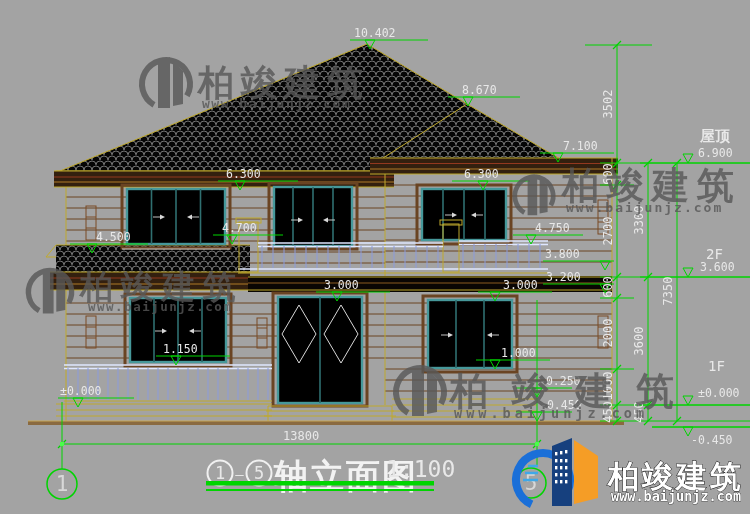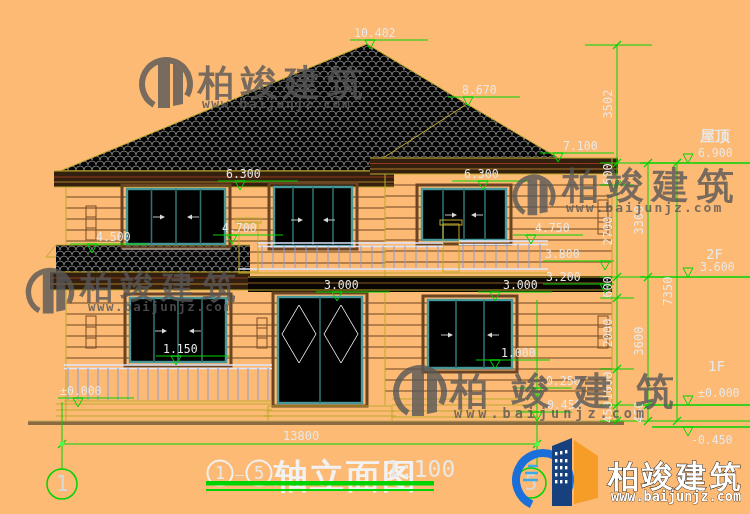--- a/index.html
+++ b/index.html
@@ -1,16 +1,16 @@
 <!DOCTYPE html>
 <html><head>
 <meta charset="utf-8">
 <style>
   html,body{margin:0;padding:0;background:#000;}
-  .stage{position:relative;width:750px;height:514px;background:#fdba74;overflow:hidden;text-align:right;}
+  .stage{position:relative;width:750px;height:514px;background:#a3a3a3;overflow:hidden;text-align:right;}
   svg{display:block;}
   text{font-family:"DejaVu Sans Mono","Liberation Mono",monospace;}
   .cjk{font-family:"DejaVu Sans","Liberation Sans",sans-serif;font-weight:bold;}
   .gl{stroke:#00d400;stroke-width:1;fill:none;}
   .yl{stroke:#bfa92c;stroke-width:1;fill:none;}
   .sid{stroke:#6a4423;stroke-width:1;fill:none;}
   .teal{stroke:#46989a;stroke-width:2.4;fill:#000;}
   .mull{stroke:#2f6f70;stroke-width:1.6;fill:none;}
   .trim{stroke:#6a4423;stroke-width:3;fill:none;}
   .rail{stroke:#8b9bdc;stroke-width:1;fill:none;}

